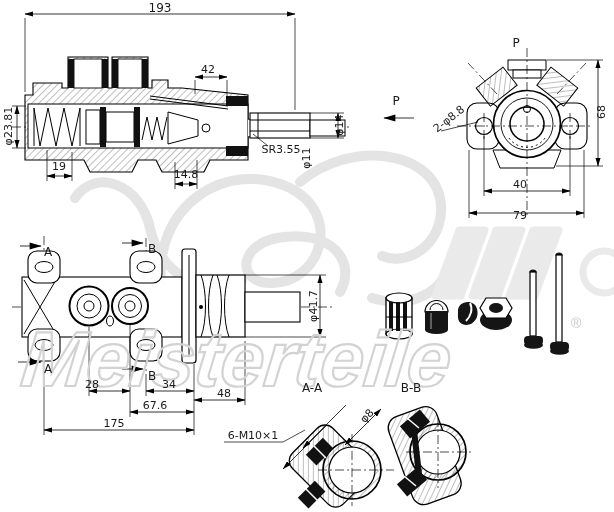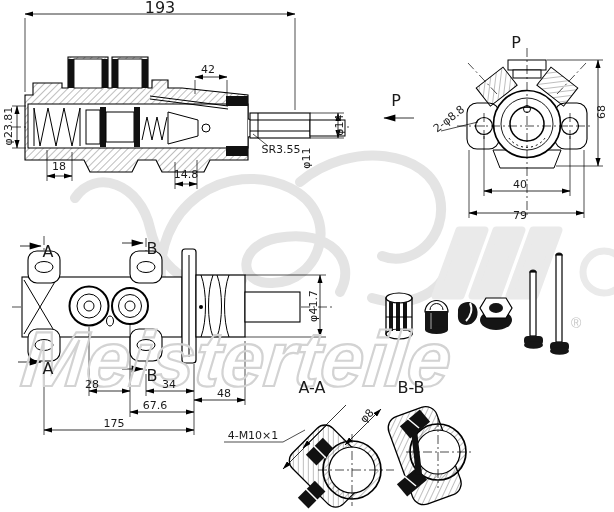--- a/index.html
+++ b/index.html
@@ -1,21 +1,21 @@
 <!DOCTYPE html>
 <html><head>
 <meta charset="utf-8">
 <style>
   *{margin:0;padding:0;box-sizing:border-box}
   html,body{width:614px;height:512px;background:#fff;overflow:hidden}
   body{position:relative;font-family:"Liberation Sans",sans-serif}
   .layer{position:absolute;left:0;top:0}
   .dim{position:absolute;color:#1a1a1a;font-size:11px;line-height:1;white-space:nowrap;
        transform:translate(-50%,-50%);font-family:"DejaVu Sans",sans-serif;z-index:4}
-  .big{font-size:16px}
+  .big{font-size:12px}
   .r90{transform:translate(-50%,-50%) rotate(-90deg)}
   .r38n{transform:translate(-50%,-50%) rotate(-38deg)}
   .r45n{transform:translate(-50%,-50%) rotate(-47deg)}
   .brand{position:absolute;left:22px;top:314px;z-index:3;font-size:78px;font-weight:bold;
          font-style:italic;letter-spacing:0px;color:transparent;
          -webkit-text-stroke:2.2px #d3d3d3;transform:skewX(-6deg);pointer-events:none}
   .reg{position:absolute;left:571px;top:315px;z-index:3;font-size:14px;color:#c6c6c6}
   svg{overflow:visible}
   .ln{stroke:#000;stroke-width:1;fill:none}
   .dl{stroke:#000;stroke-width:.8;fill:none}
@@ -296,21 +296,21 @@
     <line class="cl" x1="438" y1="418" x2="438" y2="488"></line>
   </g>
 </svg>
 
 <div class="brand">Meisterteile</div>
 <div class="reg">®</div>
 
 <span class="dim big" style="left:160px;top:8px">193</span>
 <span class="dim" style="left:208px;top:69px">42</span>
 <span class="dim r90" style="left:8px;top:126px">φ23.81</span>
-<span class="dim" style="left:59px;top:166px">18</span>
+<span class="dim" style="left:59px;top:166px">19</span>
 <span class="dim" style="left:186px;top:174px">14.8</span>
 <span class="dim" style="left:281px;top:149px">SR3.55</span>
 <span class="dim r90" style="left:306px;top:158px">φ11</span>
 <span class="dim r90" style="left:339px;top:125px">φ14</span>
 <span class="dim big" style="left:396px;top:101px">P</span>
 <span class="dim big" style="left:516px;top:43px">P</span>
 <span class="dim r38n" style="left:449px;top:119px">2-φ8.8</span>
 <span class="dim r90" style="left:601px;top:112px">68</span>
 <span class="dim" style="left:520px;top:184px">40</span>
 <span class="dim" style="left:520px;top:215px">79</span>
@@ -319,14 +319,14 @@
 <span class="dim big" style="left:152px;top:249px">B</span>
 <span class="dim big" style="left:152px;top:376px">B</span>
 <span class="dim" style="left:92px;top:384px">28</span>
 <span class="dim" style="left:169px;top:384px">34</span>
 <span class="dim" style="left:224px;top:393px">48</span>
 <span class="dim" style="left:155px;top:405px">67.6</span>
 <span class="dim" style="left:114px;top:423px">175</span>
 <span class="dim r90" style="left:313px;top:306px">φ41.7</span>
 <span class="dim big" style="left:312px;top:388px">A-A</span>
 <span class="dim big" style="left:411px;top:388px">B-B</span>
-<span class="dim" style="left:253px;top:435px">4-M10×1</span>
+<span class="dim" style="left:253px;top:435px">6-M10×1</span>
 <span class="dim r45n" style="left:367px;top:416px">φ8</span>
 
 </body></html>

